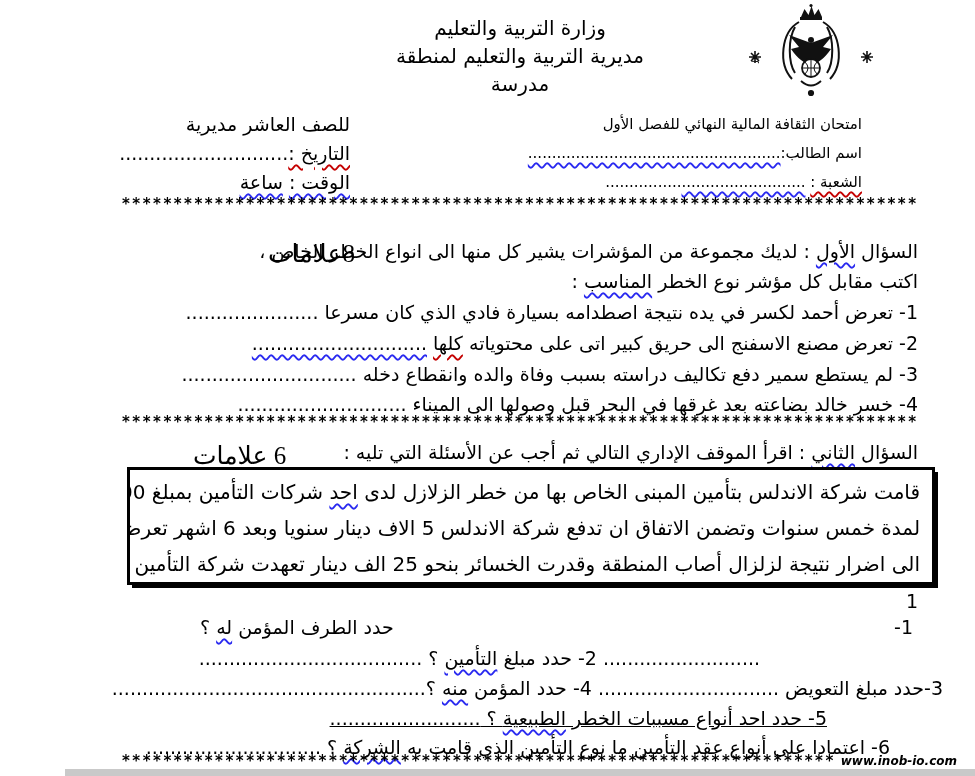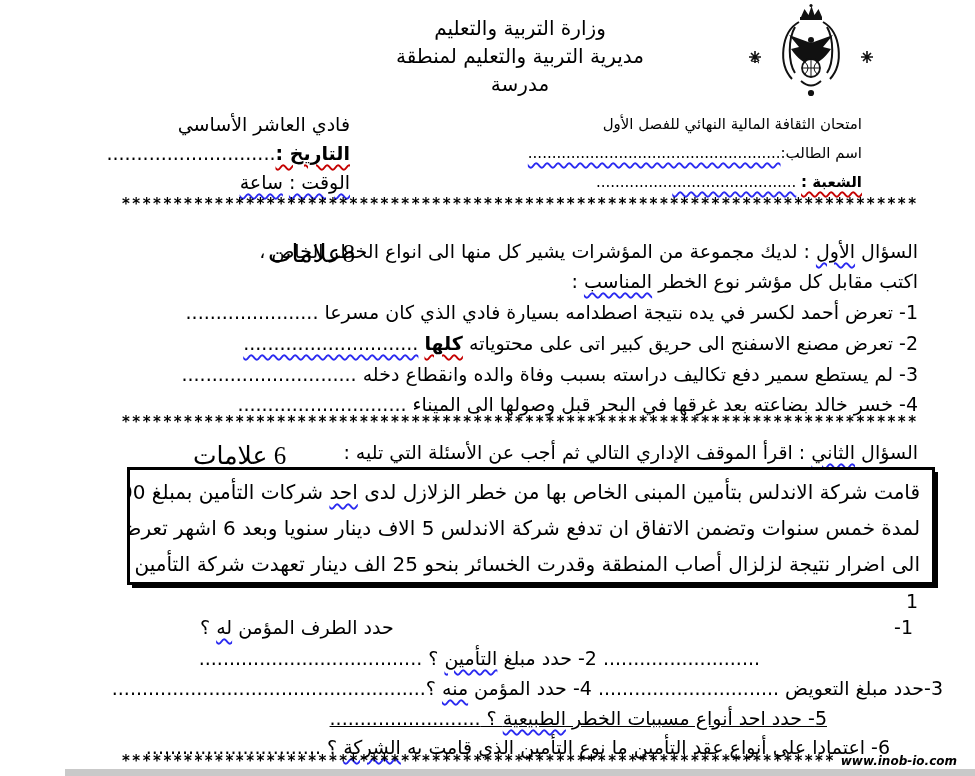--- a/index.html
+++ b/index.html
@@ -15,21 +15,21 @@
   .col-left { position:absolute; top:110px; left:40px; width:245px; text-align:right; }
   .col-left .row { white-space:nowrap; font-size:19px; height:29px; line-height:29px; }
   .shift { display:inline-block; margin-left:30px; }
   .divider {
     position:absolute; left:57px; right:57px; height:20px; overflow:hidden;
     font-weight:bold; font-size:15px; letter-spacing:2.5px; white-space:nowrap; direction:ltr;
   }
   .divider3 { position:absolute; left:57px; right:18px; height:22px; display:flex; align-items:center; gap:6px; direction:ltr; }
   .divider3 .stars { flex:1 1 auto; overflow:hidden; font-weight:bold; font-size:15px; letter-spacing:2.5px; white-space:nowrap; }
   .watermark { flex:0 0 auto; font-weight:bold; font-style:italic; font-size:12px; white-space:nowrap; direction:ltr; }
-  .wr { text-decoration-line:underline; text-decoration-style:wavy; text-decoration-color:#c40000; text-decoration-thickness:1.5px; text-underline-offset:4px;font-weight:bold; }
+  .wr { text-decoration-line:underline; text-decoration-style:wavy; text-decoration-color:#c40000; text-decoration-thickness:1.5px; text-underline-offset:4px; }
   .wb { text-decoration-line:underline; text-decoration-style:wavy; text-decoration-color:#2a2af0; text-decoration-thickness:1.5px; text-underline-offset:4px; }
   .scenario-box {
     position:absolute; top:467px; left:62px; right:40px; height:118px;
     border:3px solid #000; box-shadow:4px 4px 0 -1px #000;
     text-align:center; padding:4px 12px; overflow:hidden; background:#fff;
   }
   .scenario-box .bline { white-space:nowrap; font-size:20px; line-height:36px; }
   .marks { position:absolute; font-size:25px; white-space:nowrap;font-family:Liberation Serif, serif; }
   .bottom-bar { position:absolute; left:0; right:0; top:769px; height:7px; background:#c9c9c9; }
   .logo { position:absolute; top:2px; right:98px; }
@@ -90,21 +90,21 @@
     <div class="row"><span>امتحان الثقافة المالية النهائي للفصل الأول</span></div>
     <div class="row">
       <span>اسم الطالب:</span><span class="wb">.....................................................</span>
     </div>
     <div class="row">
       <span class="wr">الشعبة :</span><span> </span><span class="wb">..........................</span><span>................</span>
     </div>
   </div>
 
   <div class="col-left">
-    <div class="row"><span>فادي العاشر الأساسي</span></div>
+    <div class="row"><span>للصف العاشر مديرية</span></div>
     <div class="row"><span class="shift"><span class="wr">التاريخ :</span><span>............................</span></span></div>
     <div class="row"><span class="shift"><span class="wb">الوقت :</span><span> </span><span class="wb">ساعة</span></span></div>
   </div>
 
   <div class="divider" style="top:195px;">************************************************************************************************************************</div>
 
   <div class="ln" style="top:238px; right:57px;">
     <span>السؤال </span><span class="wb">الأول</span><span> : لديك مجموعة من المؤشرات يشير كل منها الى انواع الخطر الخاص ،</span>
   </div>
   <span class="marks" style="top:239px; left:203px;">8علامات</span>

